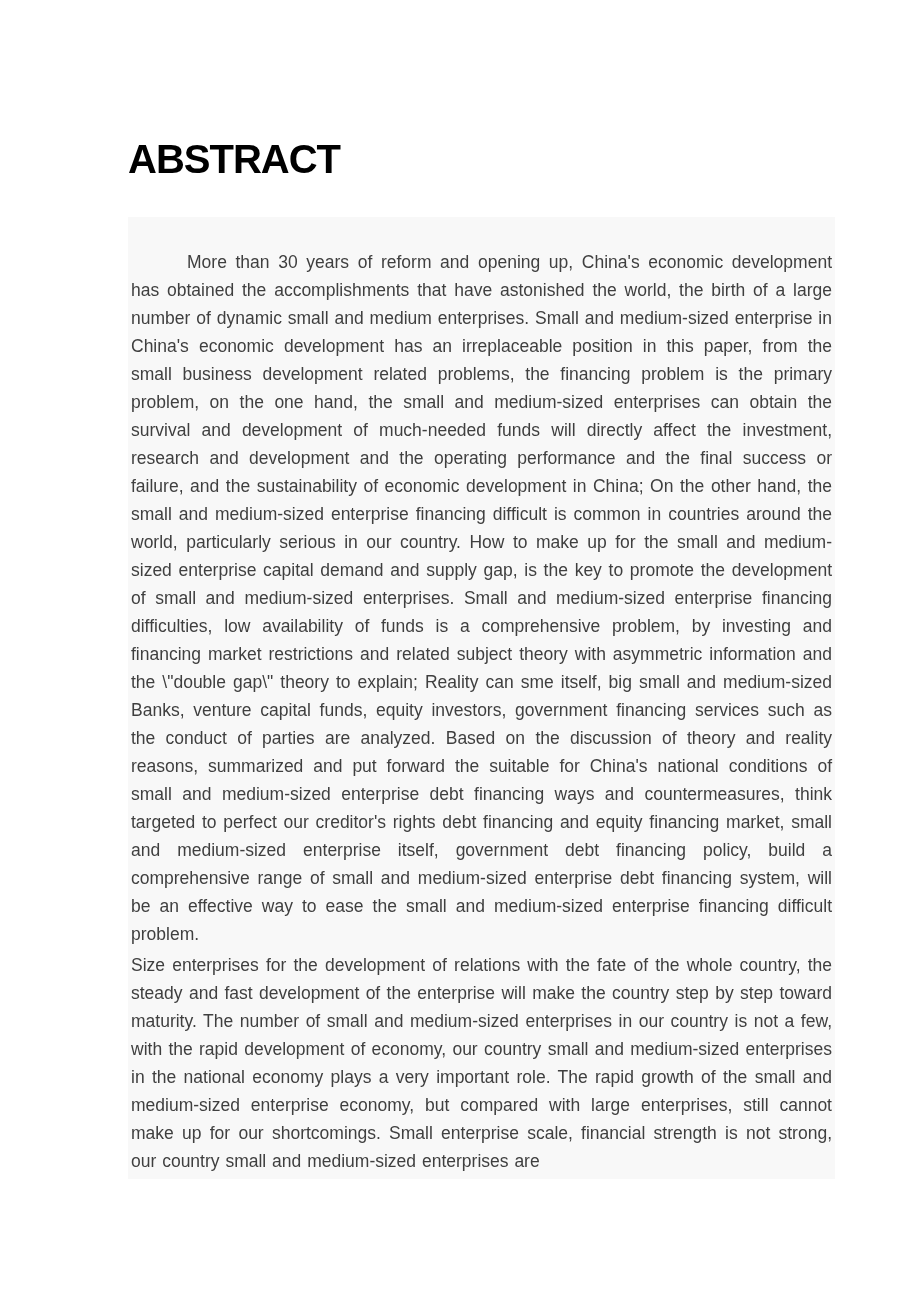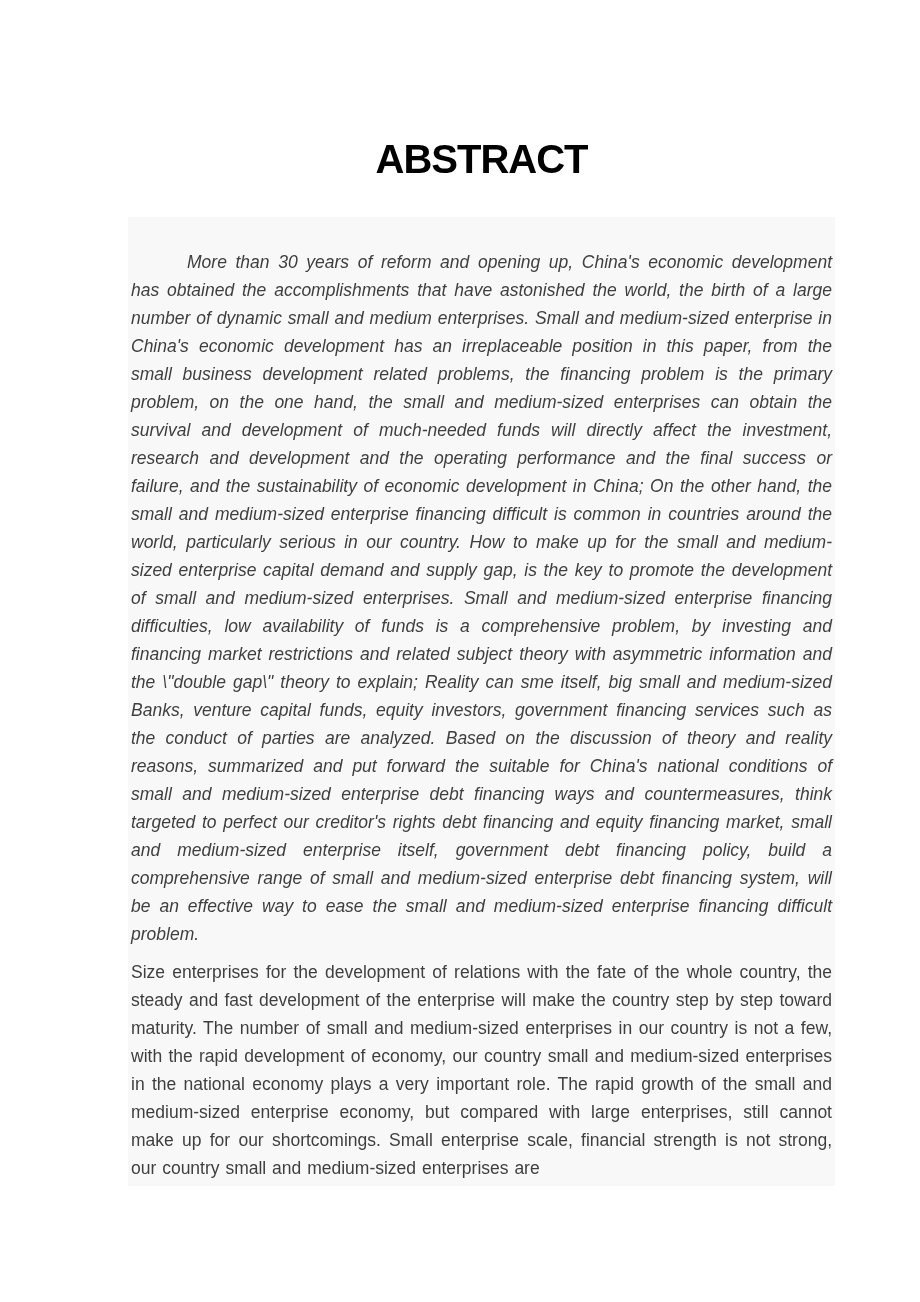--- a/index.html
+++ b/index.html
@@ -11,21 +11,20 @@
     position: relative;
     width: 920px;
     height: 1302px;
     background: #ffffff;
     font-family: "Liberation Sans", sans-serif;
     overflow: hidden;
   }
   .doc-title {
     margin: 139px 0 0 128px;
     width: 707px;
-    text-align: center;
     font-size: 40px;
     line-height: 40px;
     font-weight: bold;
     letter-spacing: -1px;
     color: #000000;
     font-family: "Liberation Sans", sans-serif;
   }
   .abstract-block {
     margin: 38px 0 0 128px;
     width: 707px;
@@ -36,22 +35,21 @@
   .abstract-block p {
     font-size: 17.5px;
     line-height: 28px;
     color: #3f3f3f;
     text-align: justify;
     margin: 0;
     word-spacing: 1px;
   }
   .abstract-block p.first {
     text-indent: 56px;
-    margin-bottom: 10px;
-    font-style: italic;
+    margin-bottom: 3px;
   }
 </style>
 </head>
 <body>
 
 <div class="page">
 
   <h1 class="doc-title">ABSTRACT</h1>
 
   <div class="abstract-block">

